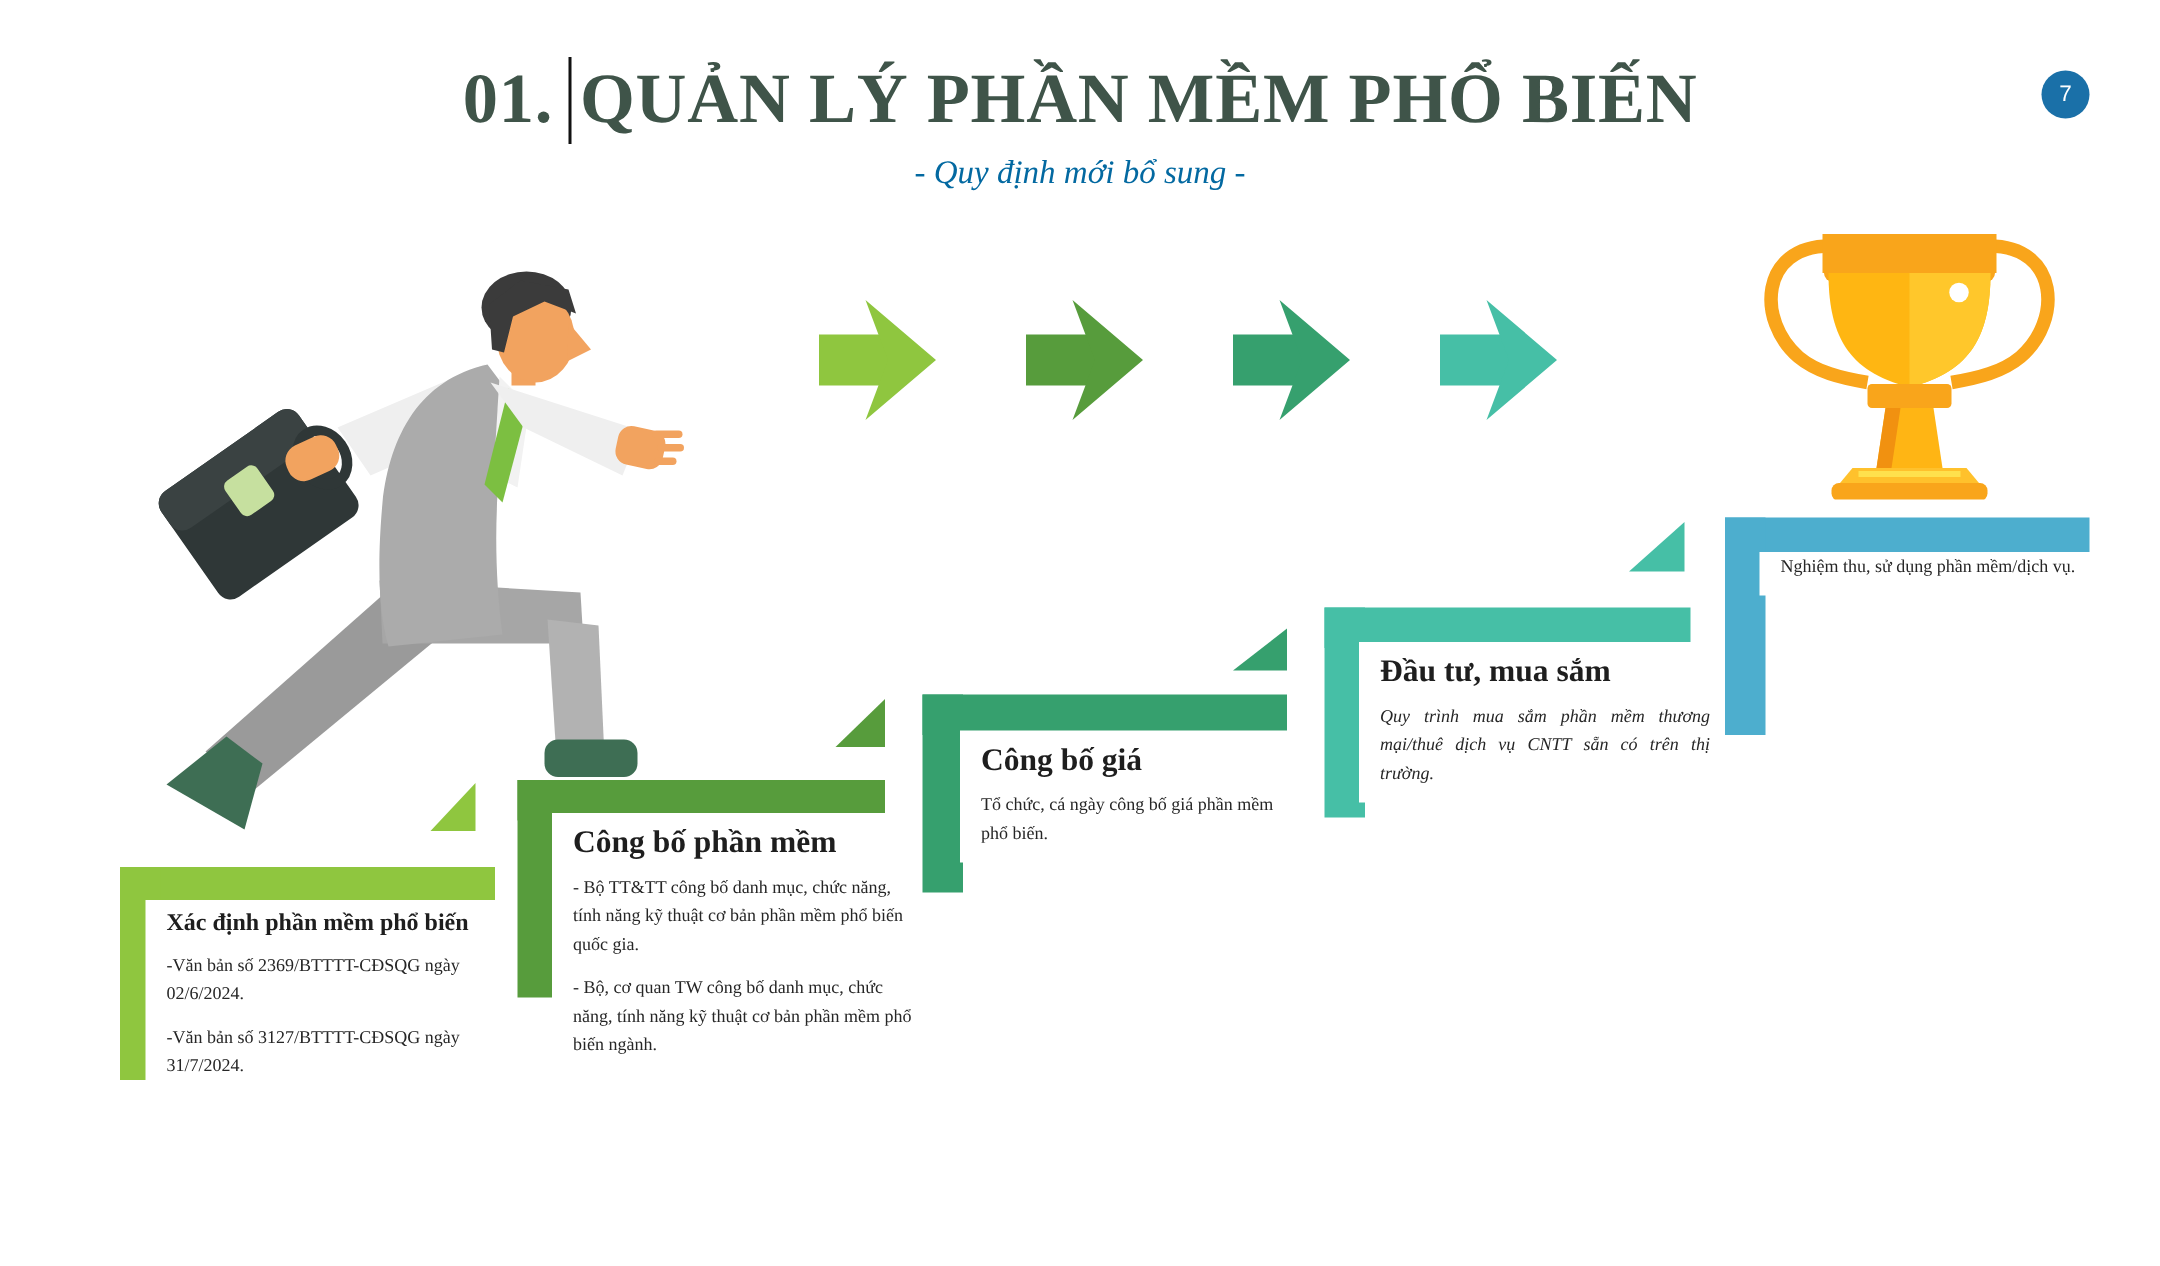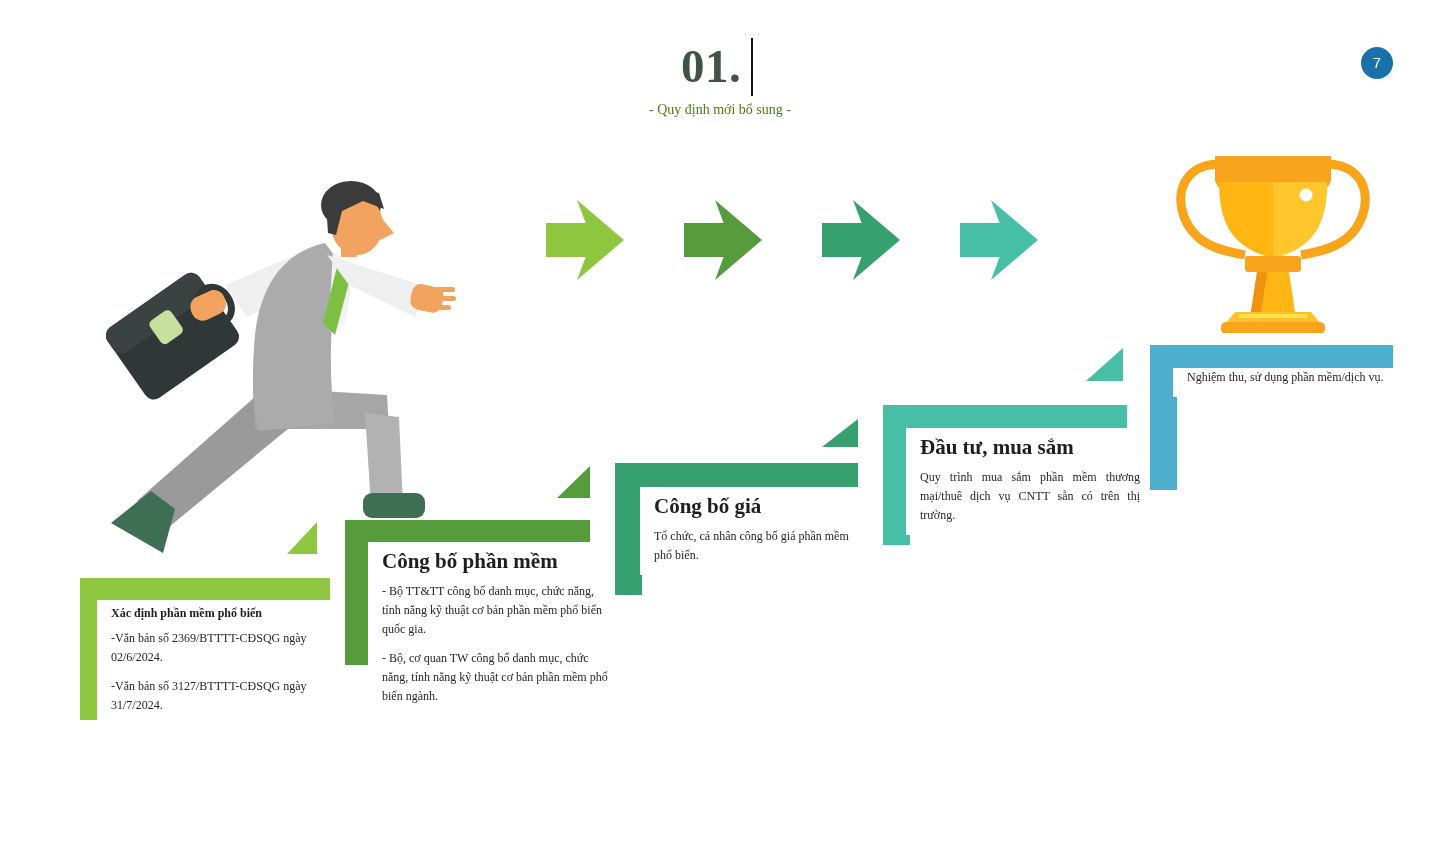--- a/index.html
+++ b/index.html
@@ -6,43 +6,43 @@
   .slide{position:relative;width:1440px;height:844px;background:#ffffff;overflow:hidden;
          font-family:"Liberation Serif","DejaVu Serif",serif;}
 
   
   .title-row{position:absolute;top:38px;left:0;width:100%;display:flex;
              justify-content:center;align-items:center;color:#3F5449;
              font-weight:bold;font-size:47px;letter-spacing:.5px;line-height:1.1;}
   .title-num{margin-right:10px;}
   .caret{width:2px;height:58px;background:#111;margin-right:6px;}
   .subtitle{position:absolute;top:102px;left:0;width:100%;text-align:center;
-            font-size:14px;color:#4d7c0f;}
+            font-style:italic;font-size:22px;color:#0369a1;}
   .page-badge{position:absolute;left:1361px;top:47px;width:32px;height:32px;border-radius:50%;
               background:#1A70A8;color:#fff;font-family:"Liberation Sans","DejaVu Sans",sans-serif;
               font-size:15px;line-height:32px;text-align:center;}
 
   
   .step{position:absolute;}
   .bar-top{position:absolute;left:0;top:0;height:27px;}
   .bar-left{position:absolute;left:0;top:0;width:27px;}
   .content{position:absolute;background:#fff;padding:0 0 0 14px;color:#262626;}
   .content h3{margin:6px 0 8px 0;font-size:21px;line-height:1.25;color:#1e1e1e;}
   .content p{margin:0 0 10px 0;font-size:12px;line-height:1.58;}
 
   .s1{left:80px;top:578px;}  .s1 .bar-top{width:250px;background:#8FC63F;}
   .s1 .bar-left{height:142px;background:#8FC63F;} .s1 .content{left:17px;top:22px;width:238px;}
-  .s1 .content h3{font-size:12px;}
+  .s1 .content h3{font-size:16px;}
   .s2{left:345px;top:520px;} .s2 .bar-top{width:245px;background:#579C3C;}
   .s2 .bar-left{height:145px;background:#579C3C;} .s2 .content{left:23px;top:22px;width:232px;}
   .s3{left:615px;top:463px;} .s3 .bar-top{width:243px;background:#36A06E;}
   .s3 .bar-left{height:132px;background:#36A06E;} .s3 .content{left:25px;top:24px;width:215px;}
   .s4{left:883px;top:405px;} .s4 .bar-top{width:244px;background:#46BFA6;}
   .s4 .bar-left{height:140px;background:#46BFA6;} .s4 .content{left:23px;top:23px;width:220px;}
-  .s4 .content p{text-align:justify;}
+  .s4 .content p{text-align:justify;font-style:italic;}
   .s5{left:1150px;top:345px;} .s5 .bar-top{width:243px;background:#4DAECE;}
   .s5 .bar-left{height:145px;background:#4DAECE;} .s5 .content{left:23px;top:23px;width:215px;}
 
   
   .tri{position:absolute;width:0;height:0;border-style:solid;border-top:0;border-right:0;}
   .t1{left:287px;top:522px;border-bottom:32px solid #8FC63F;border-left:30px solid transparent;}
   .t2{left:557px;top:466px;border-bottom:32px solid #579C3C;border-left:33px solid transparent;}
   .t3{left:822px;top:419px;border-bottom:28px solid #36A06E;border-left:36px solid transparent;}
   .t4{left:1086px;top:348px;border-bottom:33px solid #46BFA6;border-left:37px solid transparent;}
 
@@ -53,20 +53,21 @@
   .trophy{position:absolute;left:1165px;top:148px;width:230px;height:185px;}
 </style>
 </head>
 <body>
 
 <div class="slide">
 
   <div class="title-row">
     <span class="title-num">01.</span>
     <span class="caret"></span>
+    <span>QUẢN LÝ PHẦN MỀM PHỔ BIẾN</span>
   </div>
   <div class="subtitle">- Quy định mới bổ sung -</div>
   <div class="page-badge">7</div>
 
   <svg class="arrow a1" viewBox="0 0 80 80">
     <rect x="0" y="23" width="46" height="34" fill="#8FC63F"></rect>
     <polygon points="31,0 78,40 31,80 46,40" fill="#8FC63F"></polygon>
   </svg>
   <svg class="arrow a2" viewBox="0 0 80 80">
     <rect x="0" y="23" width="46" height="34" fill="#579C3C"></rect>
@@ -158,21 +159,21 @@
       <p>- Bộ TT&amp;TT công bố danh mục, chức năng, tính năng kỹ thuật cơ bản phần mềm phổ biến quốc gia.</p>
       <p>- Bộ, cơ quan TW công bố danh mục, chức năng, tính năng kỹ thuật cơ bản phần mềm phổ biến ngành.</p>
     </div>
   </div>
 
   <div class="step s3">
     <div class="bar-top"></div>
     <div class="bar-left"></div>
     <div class="content">
       <h3>Công bố giá</h3>
-      <p>Tổ chức, cá nhân công bố giá phần mềm phổ biến.</p>
+      <p>Tổ chức, cá ngày công bố giá phần mềm phổ biến.</p>
     </div>
   </div>
 
   <div class="step s4">
     <div class="bar-top"></div>
     <div class="bar-left"></div>
     <div class="content">
       <h3>Đầu tư, mua sắm</h3>
       <p>Quy trình mua sắm phần mềm thương mại/thuê dịch vụ CNTT sẵn có trên thị trường.</p>
     </div>

